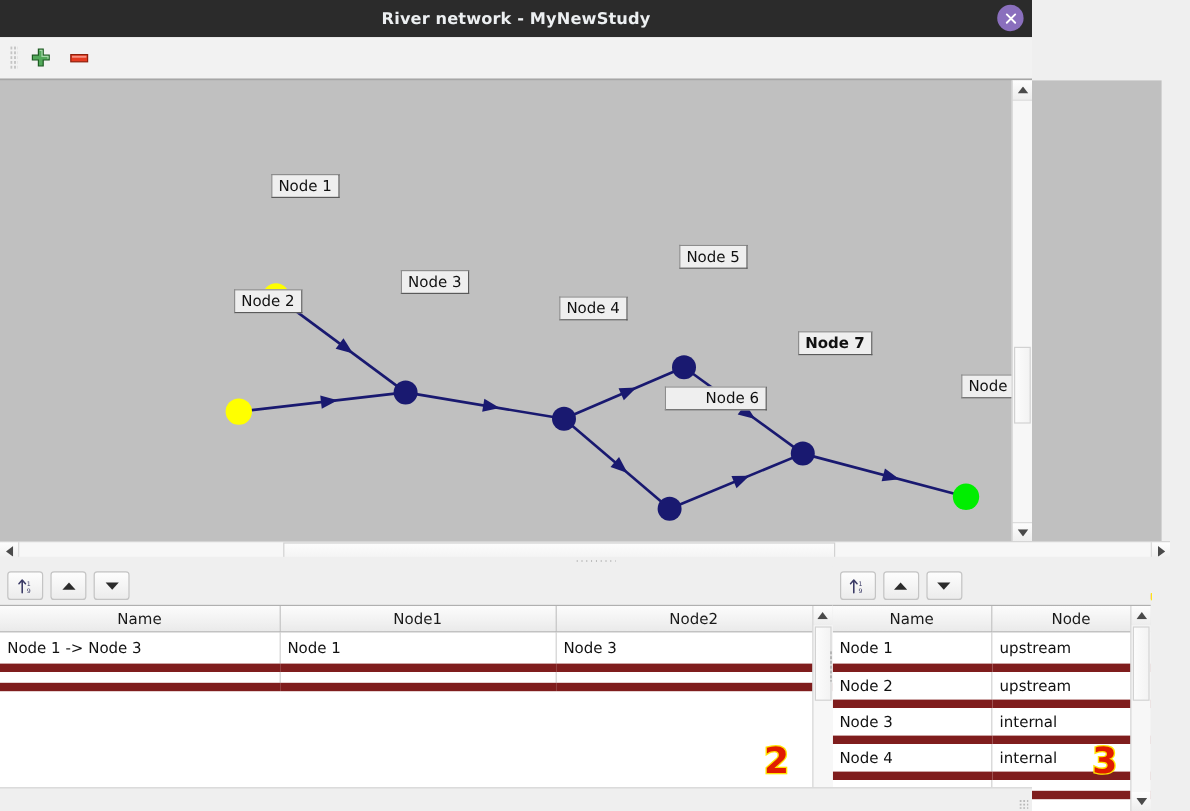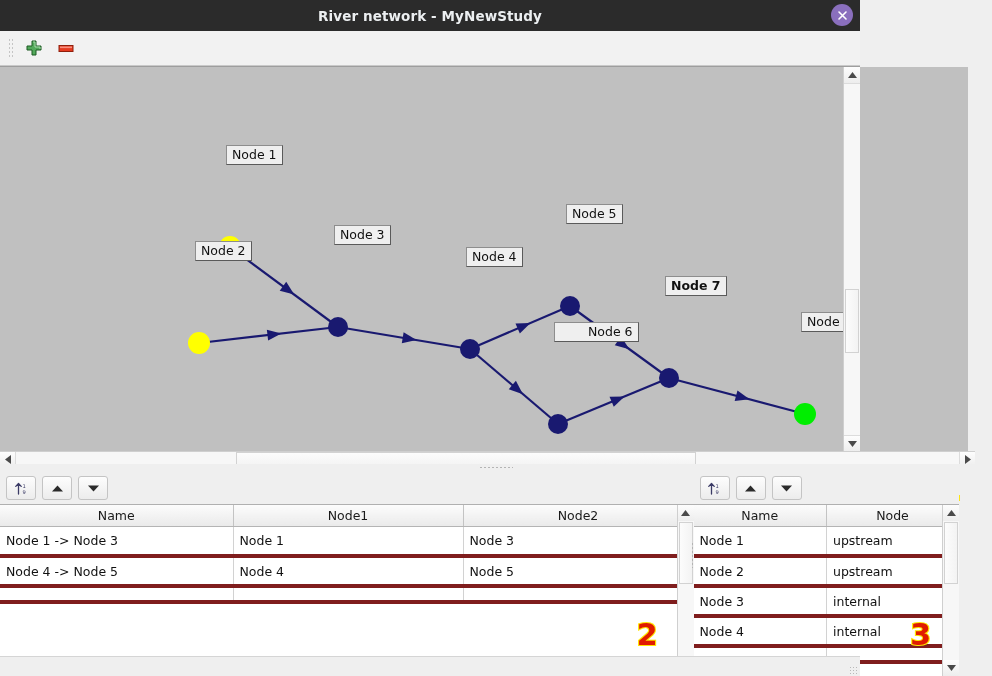--- a/index.html
+++ b/index.html
@@ -212,21 +212,21 @@
     border-bottom: 1px solid #b4b4b4;
     font-size: 12.5px;
     font-weight: normal;
     color: #1a1a1a;
     height: 21px;
     text-align: center;
     cursor: pointer;
   }
   table.tbl td {
     border-right: 1px solid #d2d2d2;
-    border-bottom: 4px solid #7f1d1d;
+    border-bottom: 7px solid #7f1d1d;
     font-size: 12.5px;
     color: #111;
     height: 30px;
     padding: 0 6px;
     background: #fff;
     white-space: nowrap;
     overflow: hidden;
     cursor: default;
   }
   table.tbl td.blank { height: 16px; }
@@ -415,25 +415,20 @@
                 <th style="width: 230px;">Node2</th>
               </tr>
             </thead>
           <tbody id="reaches-body">
               <tr>
                 <td>Node 1 -&gt; Node 3</td>
                 <td>Node 1</td>
                 <td>Node 3</td>
               </tr>
               <tr>
-                <td>Node 4 -&gt; Node 5</td>
-                <td>Node 4</td>
-                <td>Node 5</td>
-              </tr>
-              <tr>
                 <td class="blank"></td>
                 <td class="blank"></td>
                 <td class="blank"></td>
               </tr>
             </tbody>
         </table>
 
         <div class="marker" style="position:absolute; right:36px; bottom:26px;">2</div>
 
         <div class="grid-vsb">

